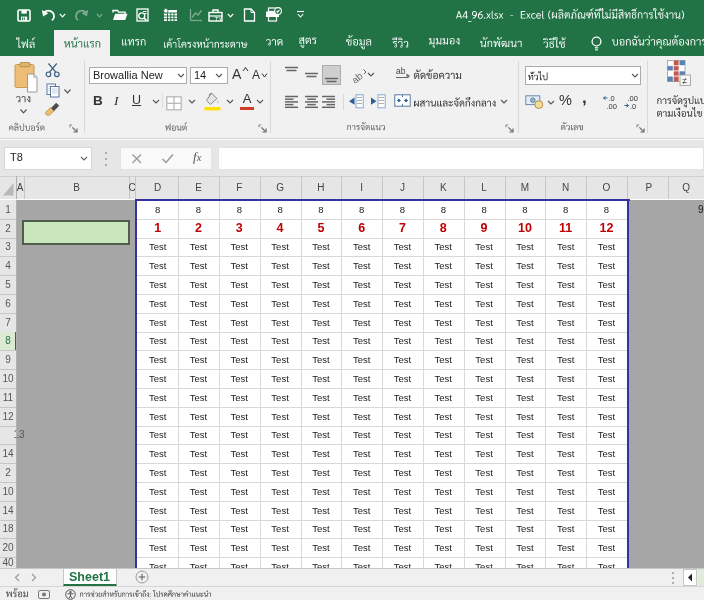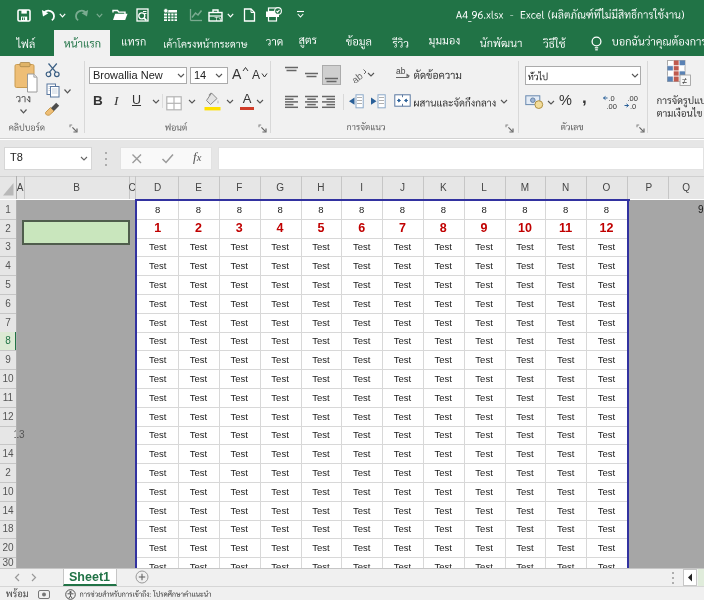--- a/index.html
+++ b/index.html
@@ -485,21 +485,21 @@
 <div class="abs ctr" style="left:0;top:463.2px;width:16px;height:18.8px;font-size:10px;color:#555">2</div>
 <div class="abs" style="left:0;top:482.0px;width:16px;height:1px;background:#c6c6c6"></div>
 <div class="abs ctr" style="left:0;top:482.0px;width:16px;height:18.8px;font-size:10px;color:#555">10</div>
 <div class="abs" style="left:0;top:500.8px;width:16px;height:1px;background:#c6c6c6"></div>
 <div class="abs ctr" style="left:0;top:500.8px;width:16px;height:18.8px;font-size:10px;color:#555">14</div>
 <div class="abs" style="left:0;top:519.6px;width:16px;height:1px;background:#c6c6c6"></div>
 <div class="abs ctr" style="left:0;top:519.6px;width:16px;height:18.8px;font-size:10px;color:#555">18</div>
 <div class="abs" style="left:0;top:538.4px;width:16px;height:1px;background:#c6c6c6"></div>
 <div class="abs ctr" style="left:0;top:538.4px;width:16px;height:18.8px;font-size:10px;color:#555">20</div>
 <div class="abs" style="left:0;top:557.2px;width:16px;height:1px;background:#c6c6c6"></div>
-<div class="abs ctr" style="left:0;top:557.2px;width:16px;height:10.8px;font-size:10px;color:#555">30</div>
+<div class="abs ctr" style="left:0;top:557.2px;width:16px;height:10.8px;font-size:10px;color:#555">40</div>
 <div class="abs" style="left:16px;top:200px;width:1px;height:368px;background:#b0b0b0"></div>
 <div class="abs" style="left:137.3px;top:200px;width:489.6px;height:368px;background:#fff"></div>
 <div class="abs" style="left:178.1px;top:200px;width:1px;height:368px;background:#d8d8d8"></div>
 <div class="abs" style="left:218.9px;top:200px;width:1px;height:368px;background:#d8d8d8"></div>
 <div class="abs" style="left:259.7px;top:200px;width:1px;height:368px;background:#d8d8d8"></div>
 <div class="abs" style="left:300.5px;top:200px;width:1px;height:368px;background:#d8d8d8"></div>
 <div class="abs" style="left:341.3px;top:200px;width:1px;height:368px;background:#d8d8d8"></div>
 <div class="abs" style="left:382.1px;top:200px;width:1px;height:368px;background:#d8d8d8"></div>
 <div class="abs" style="left:422.9px;top:200px;width:1px;height:368px;background:#d8d8d8"></div>
 <div class="abs" style="left:463.7px;top:200px;width:1px;height:368px;background:#d8d8d8"></div>

